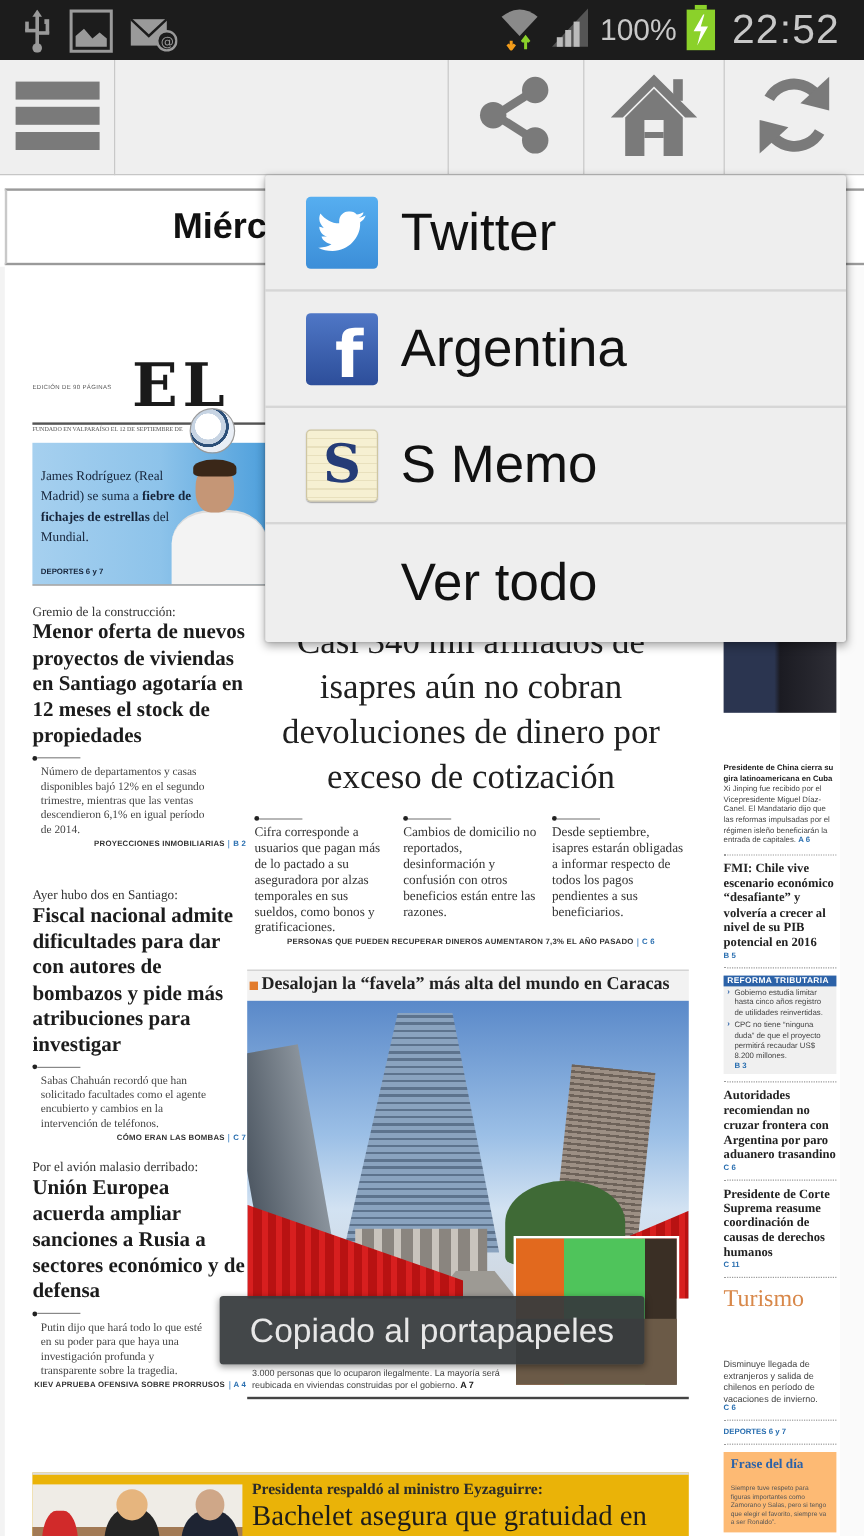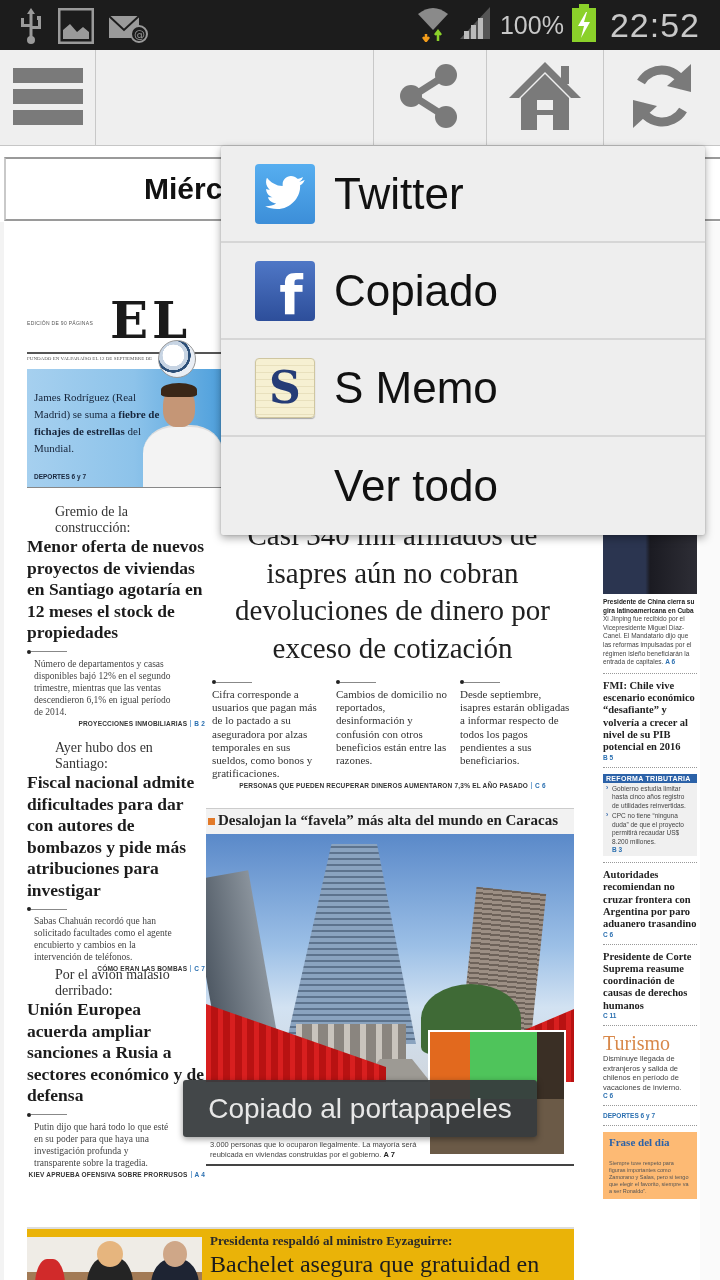--- a/index.html
+++ b/index.html
@@ -39,21 +39,21 @@
   .promo { position: absolute; left: 27px; top: 147px; width: 194px; height: 118px; background: linear-gradient(90deg, #a6d0ef 0%, #8dc3ea 55%, #4fa0dc 100%); overflow: hidden; }
   .promo .player { position: absolute; right: 0; top: 18px; width: 80px; height: 100px; }
   .promo .player .head { position: absolute; left: 22px; top: 0; width: 32px; height: 40px; border-radius: 45% 45% 40% 40%; background: #c59676; }
   .promo .player .hair { position: absolute; left: 20px; top: -4px; width: 36px; height: 14px; border-radius: 50% 50% 20% 20%; background: #3a2718; }
   .promo .player .body { position: absolute; left: 2px; top: 38px; width: 80px; height: 70px; border-radius: 40% 40% 0 0; background: #f3f3f3; border-top: 2px solid #ddd; }
   .promo .promo-text { position: absolute; left: 7px; top: 20px; width: 140px; font-size: 11px; line-height: 17px; color: #16243a; font-family: "Liberation Serif", serif; }
   .promo .promo-text b { font-weight: bold; }
   .promo .promo-ref { position: absolute; left: 7px; top: 104px; font-family: "Liberation Sans", sans-serif; font-weight: bold; font-size: 6.5px; color: #16243a; }
   .promo-base { position: absolute; left: 27px; top: 265px; width: 194px; border-top: 1px solid #888; }
 
-  .kicker { font-family: "Liberation Serif", serif; font-size: 14px; color: #333; margin-left: 28px; }
+  .kicker { font-family: "Liberation Serif", serif; font-size: 11px; color: #333; }
   .hl { font-family: "Liberation Serif", serif; font-weight: bold; color: #1c1c1c; }
   .sum { font-family: "Liberation Serif", serif; font-size: 9.5px; line-height: 12px; color: #444; }
   .ref { font-family: "Liberation Sans", sans-serif; font-size: 6.5px; font-weight: bold; color: #333; letter-spacing: 0.2px; }
   .ref .pg { color: #2a6fb0; margin-left: 3px; border-left: 1px solid #7aa9d4; padding-left: 3px; }
   .bullet-line { position: relative; height: 8px; margin: 4px 0 2px 0; }
   .bullet-line::before { content: ""; position: absolute; left: 0; top: 2px; width: 4px; height: 4px; border-radius: 50%; background: #222; }
   .bullet-line::after { content: ""; position: absolute; left: 4px; top: 3.5px; width: 36px; border-top: 1px solid #888; }
 
   .col-left { position: absolute; left: 27px; width: 178px; }
   .col-left .hl { font-size: 17.5px; line-height: 21.5px; }
@@ -87,21 +87,21 @@
   .photo .walk { position: absolute; left: 150px; top: 225px; width: 80px; height: 30px; background: #9d9a94; clip-path: polygon(30% 0, 70% 0, 100% 100%, 0 100%); }
   .favela .inset { position: absolute; left: 222px; top: 222px; width: 138px; height: 126px; border: 2px solid #fff; background: linear-gradient(90deg, #e2691e 0 30%, #4fc45b 30% 80%, #3a2f25 80%); }
   .favela .inset .floor { position: absolute; left: 0; bottom: 0; width: 100%; height: 45%; background: #6b5a47; }
   .favela .cap { position: absolute; left: 4px; top: 332px; width: 220px; font-family: "Liberation Sans", sans-serif; font-size: 7.5px; line-height: 10px; color: #444; }
   .favela .cap b { color: #222; }
   .favela .base { position: absolute; left: 0; top: 356px; width: 368px; border-top: 2px solid #444; }
 
   .right-col { position: absolute; left: 603px; width: 94px; }
   .rc-photo { top: 310px; height: 62px; background: linear-gradient(90deg, #2b3550 0%, #2b3550 45%, #1b1b22 50%, #2e2e36 100%); }
   .rc-text { position: absolute; left: 603px; width: 94px; }
-  .rc-cap { font-family: "Liberation Sans", sans-serif; font-size: 6.5px; line-height: 8.6px; color: #444; }
+  .rc-cap { font-family: "Liberation Sans", sans-serif; font-size: 6.5px; line-height: 8.6px; color: #444; margin-top: 39px; }
   .rc-cap b { color: #222; }
   .rc-hl { font-family: "Liberation Serif", serif; font-weight: bold; font-size: 10.5px; line-height: 12.3px; color: #222; }
   .rc-pg { font-family: "Liberation Sans", sans-serif; font-size: 6.5px; font-weight: bold; color: #2a6fb0; }
   .rc-sep { border-top: 1px dotted #999; margin: 6px 0; }
   .reforma { background: #f0f0f0; }
   .reforma .rf-head { background: #2c62a8; color: #fff; font-family: "Liberation Sans", sans-serif; font-weight: bold; font-size: 7px; padding: 1px 3px; letter-spacing: 0.3px; }
   .reforma .rf-item { font-family: "Liberation Sans", sans-serif; font-size: 6.5px; line-height: 8.5px; color: #444; padding: 2px 4px 0 9px; position: relative; }
   .reforma .rf-item::before { content: "›"; position: absolute; left: 3px; top: 1px; color: #2c62a8; font-weight: bold; }
   .turismo-title { font-family: "Liberation Serif", serif; font-size: 20px; color: #d8884a; line-height: 22px; }
   .frase { background: #fdba74; padding: 4px 6px; }
@@ -393,21 +393,21 @@
       <svg width="42" height="36" viewBox="0 0 42 36">
           <path d="M41 4 C39 5 37 6 35 6 C37 5 39 3 39 1 C37 2 35 3 33 3 C31 1 29 0 26 0 C21 0 17 4 17 9 C17 10 17 10 17 11 C10 11 4 7 0 2 C-1 4 -1 6 -1 7 C-1 10 1 13 3 15 C2 15 0 14 -1 14 C-1 18 2 22 6 23 C5 23 4 23 3 23 C2 23 2 23 1 23 C2 27 6 29 10 30 C7 32 3 33 -1 33 L-2 33 C2 35 6 36 11 36 C26 36 36 23 36 12 L36 10 C38 9 40 7 41 4 Z" fill="#fff" transform="translate(3,0) scale(0.92)"></path>
         </svg>
     </span>
     <span class="mi-label">Twitter</span>
   </div>
   <div class="menu-item" style="top:97px;">
     <span class="mi-icon mi-facebook">
         <span class="f">f</span>
       </span>
-    <span class="mi-label">Copiado</span>
+    <span class="mi-label">Argentina</span>
   </div>
   <div class="menu-item" style="top:194px;">
     <span class="mi-icon mi-smemo">
         <span class="s">S</span>
       </span>
     <span class="mi-label">S Memo</span>
   </div>
   <div class="menu-item" style="top:291px;">
     <span class="mi-label">Ver todo</span>
   </div>

